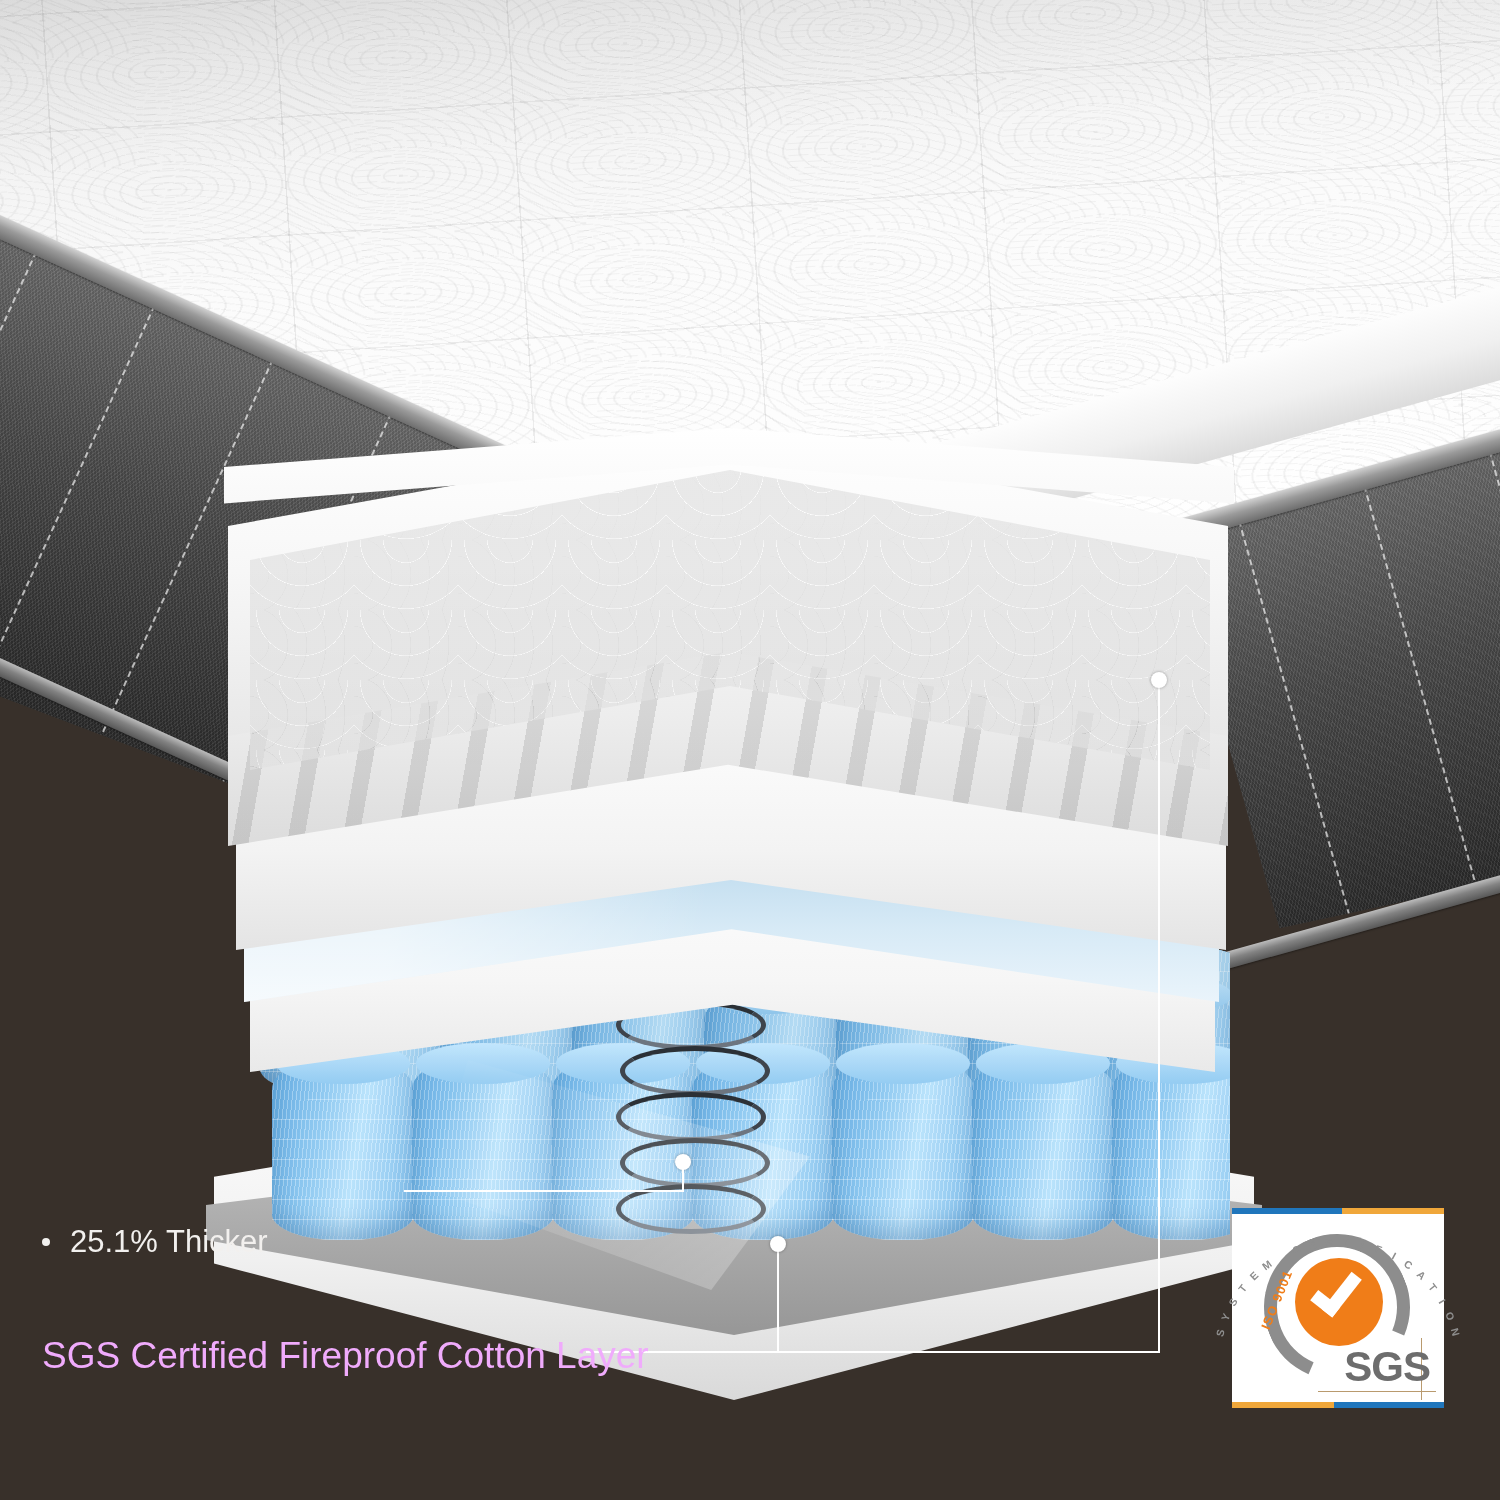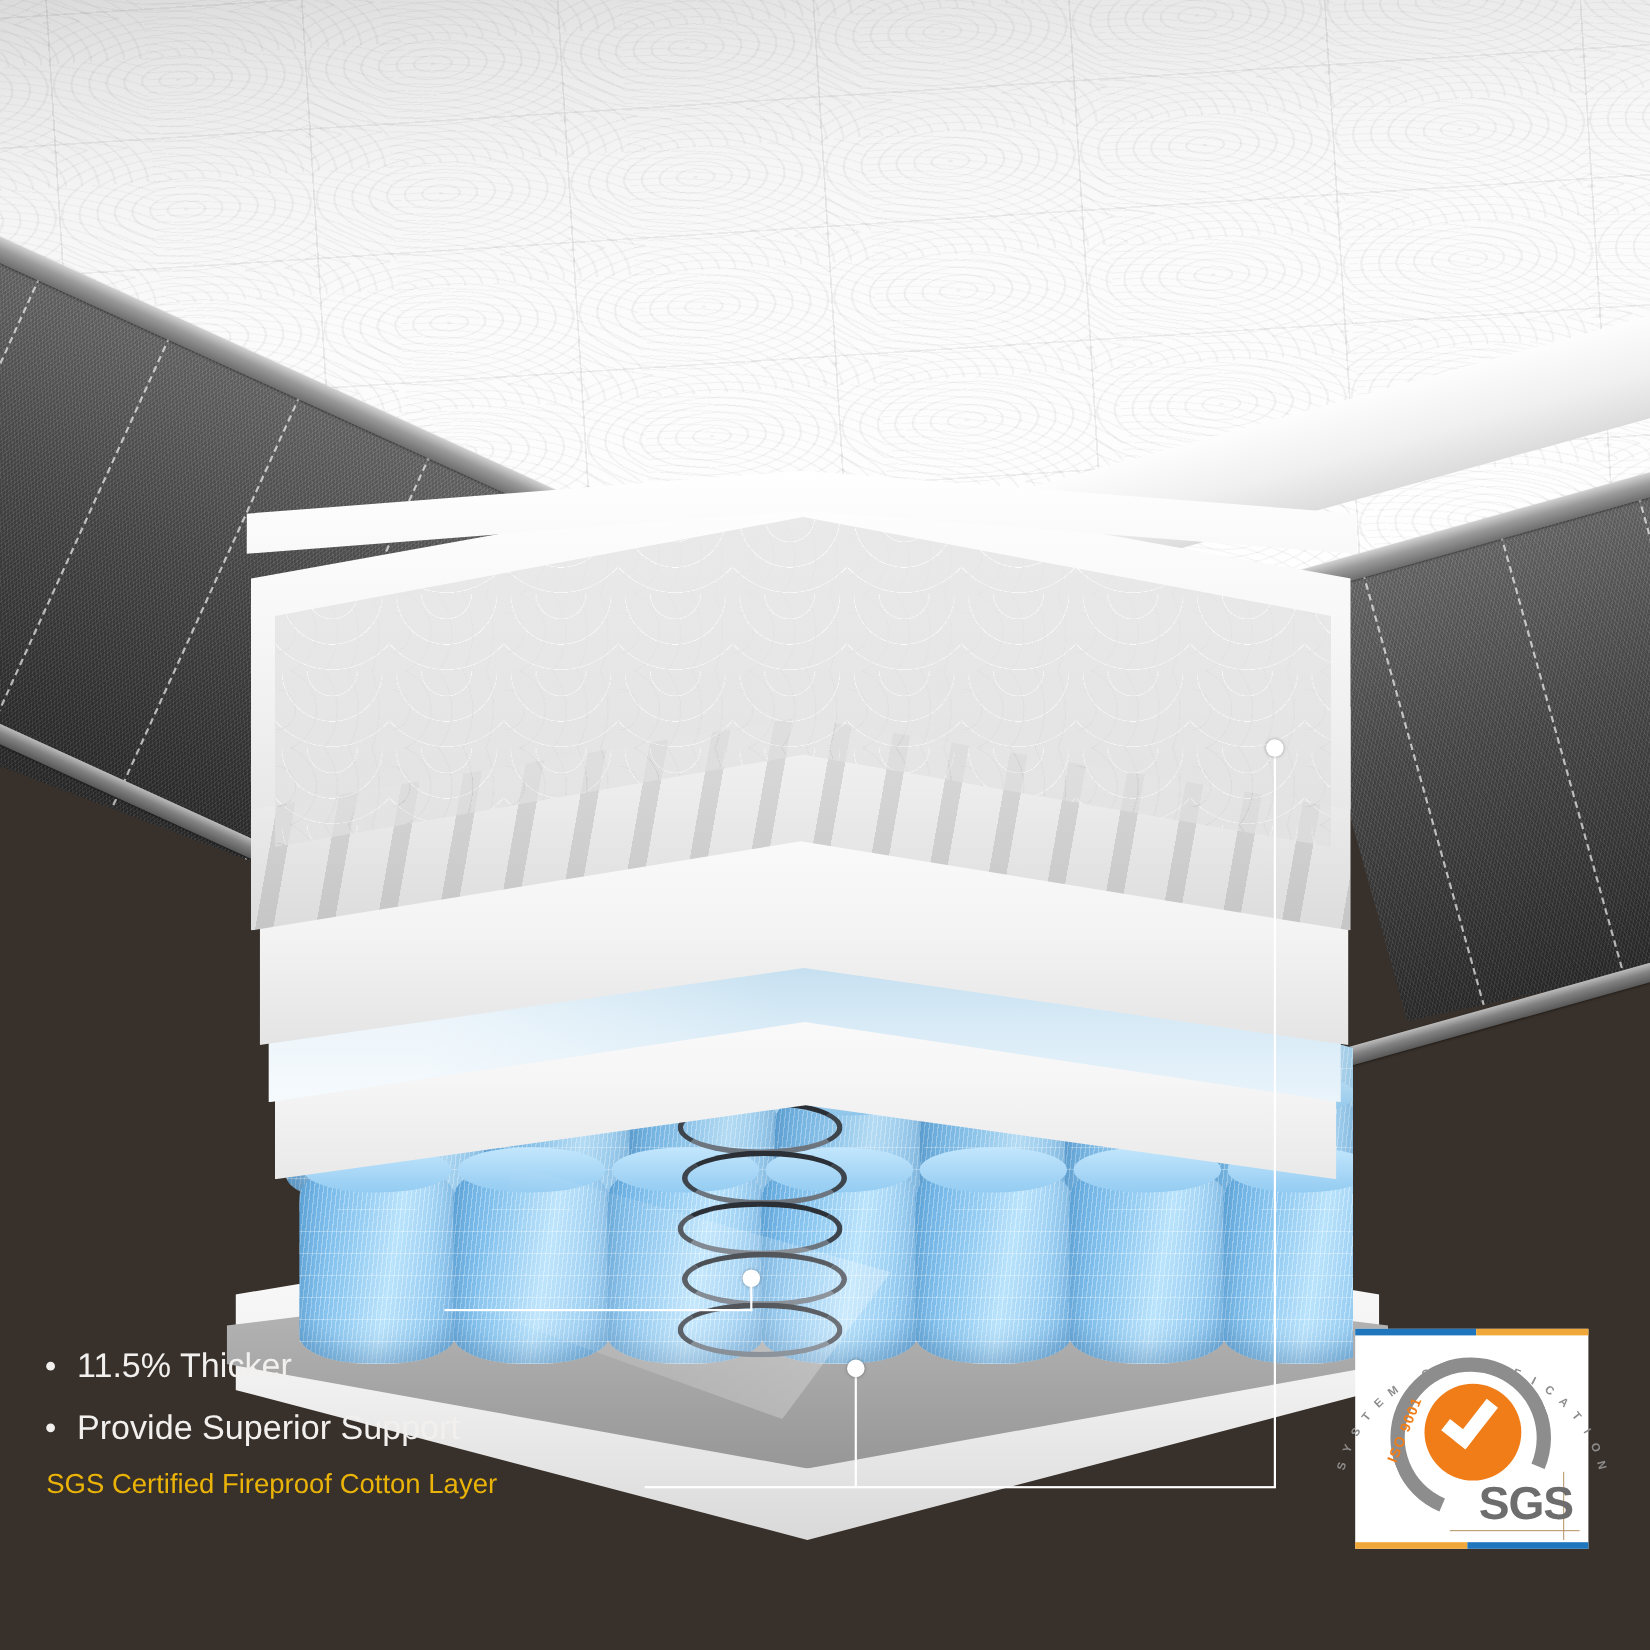--- a/index.html
+++ b/index.html
@@ -225,21 +225,21 @@
     white-space:nowrap;
   }
   .bullet-row{
     position:absolute; color:#f2f0ee; font-size:31px; white-space:nowrap;
     display:flex; align-items:center; gap:20px;
   }
   .bullet-dot{
     width:8px; height:8px; border-radius:50%; background:#f2f0ee; flex:0 0 auto;
   }
   .callout-orange{
-    position:absolute; color:#eab308; font-size:25px; white-space:nowrap;
+    position:absolute; color:#f0abfc; font-size:37px; white-space:nowrap;
   }
 
   
   .ld{ position:absolute; background:#ffffff; }
   .ld-h{ height:2px; }
   .ld-v{ width:2px; }
   .ld-dot{
     position:absolute; width:16px; height:16px; border-radius:50%;
     background:#ffffff; box-shadow:0 0 3px rgba(0,0,0,.35);
   }
@@ -405,27 +405,23 @@
 
   <div class="ld ld-h" style="left:586px; top:1351px; width:574px;"></div>
   <div class="ld ld-v" style="left:777px; top:1249px; height:103px;"></div>
   <div class="ld-dot" style="left:770px; top:1236px;"></div>
   <div class="ld ld-v" style="left:1158px; top:684px; height:668px;"></div>
   <div class="ld-dot" style="left:1151px; top:672px;"></div>
 
 
   <div class="bullet-row" style="left:42px; top:1224px;">
     <span class="bullet-dot"></span>
-    <span>11.5% Thicker</span>
+    <span>25.1% Thicker</span>
   </div>
 
-  <div class="bullet-row" style="left:42px; top:1280px;">
-    <span class="bullet-dot"></span>
-    <span>Provide Superior Support</span>
-  </div>
 
   <div class="callout-orange" style="left:42px; top:1335px;">SGS Certified Fireproof Cotton Layer</div>
 
   <div id="sgs">
     <div class="bar bar-top">
       <div class="b1"></div>
       <div class="b2"></div>
     </div>
     <div class="bar bar-bot">
       <div class="b1"></div>

